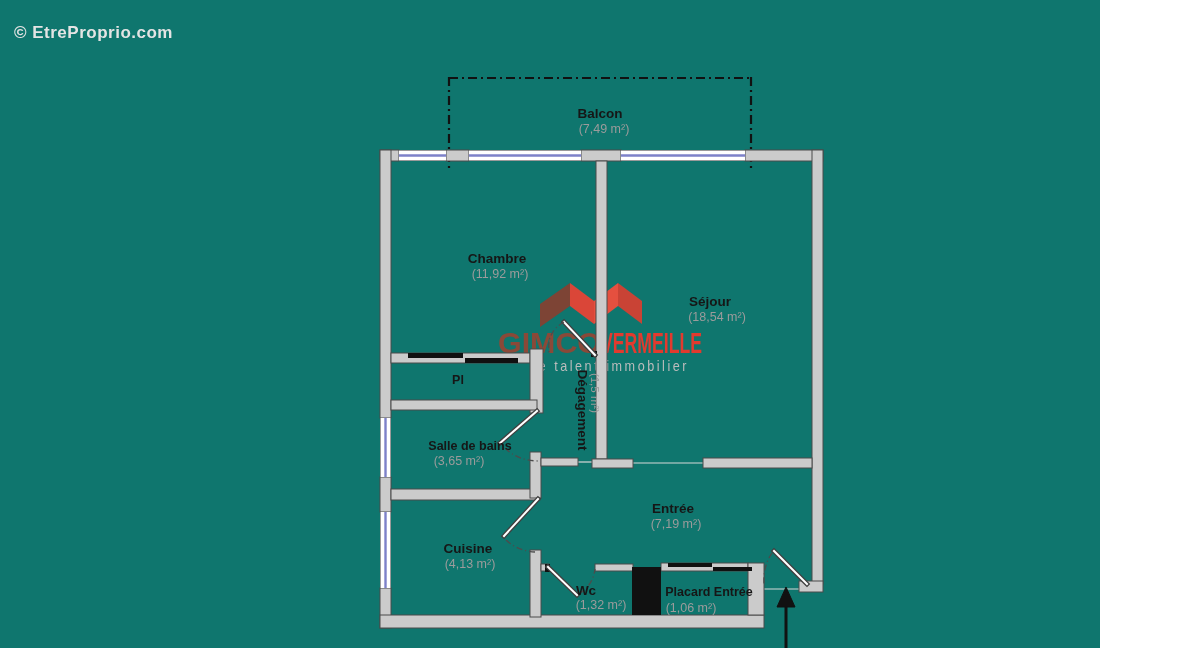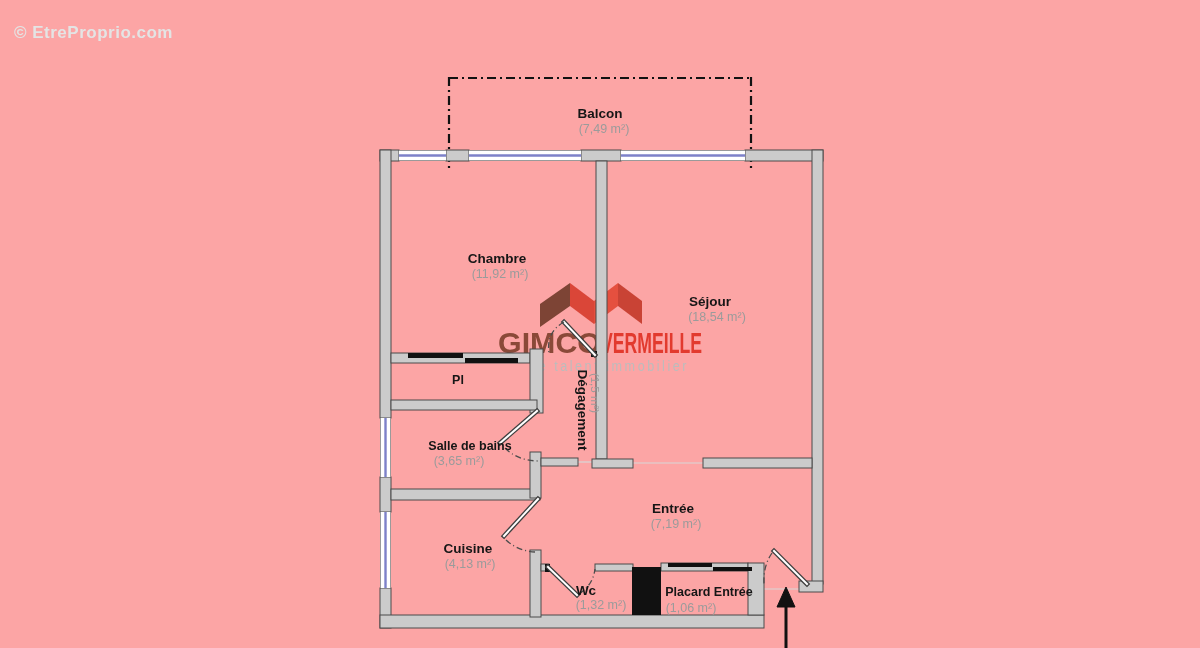--- a/index.html
+++ b/index.html
@@ -1,16 +1,16 @@
 <!DOCTYPE html>
 <html style="--wall-fill: #cbcbcb; --wall-stroke: #4a4a4a; --window-glass: #7d81c9; --sliding-door: #111111; --balcony-dash: #111111; --label: #161616; --area: #9b9b9b; --logo-brown: #8a4938; --logo-red: #e23a2e; --logo-mark-brown: #7d4435; --logo-mark-red: #e5503f; --logo-mark-red-dark: #c94335; --tagline-gray: #bcbcbc; --watermark: #e4e4e4;"><head>
 <meta charset="utf-8">
 <style>
   html,body{margin:0;padding:0;background:#fff;}
-  .stage{position:relative;width:1200px;height:648px;background:#fca5a5;overflow:hidden;
+  .stage{position:relative;width:1100px;height:648px;background:#0f766e;overflow:hidden;
          font-family:"Liberation Sans","DejaVu Sans",sans-serif;}
   svg{position:absolute;left:0;top:0;}
   .watermark{font-size:17px;letter-spacing:.5px;fill:var(--watermark,#e4e4e4);font-weight:bold;}
   .wall{fill:var(--wall-fill,#cbcbcb);stroke:var(--wall-stroke,#4a4a4a);stroke-width:1;}
   .blackseg{fill:var(--sliding-door,#111);}
   .glass{stroke:var(--window-glass,#7d81c9);stroke-width:2.4;}
   .winedge{stroke:#9a9a9a;stroke-width:1;}
   .winfill{fill:#fff;}
   .leaf-outer{stroke:#3f3f3f;stroke-width:4.6;fill:none;stroke-linecap:square;}
   .leaf-inner{stroke:#fff;stroke-width:2;fill:none;stroke-linecap:square;}

